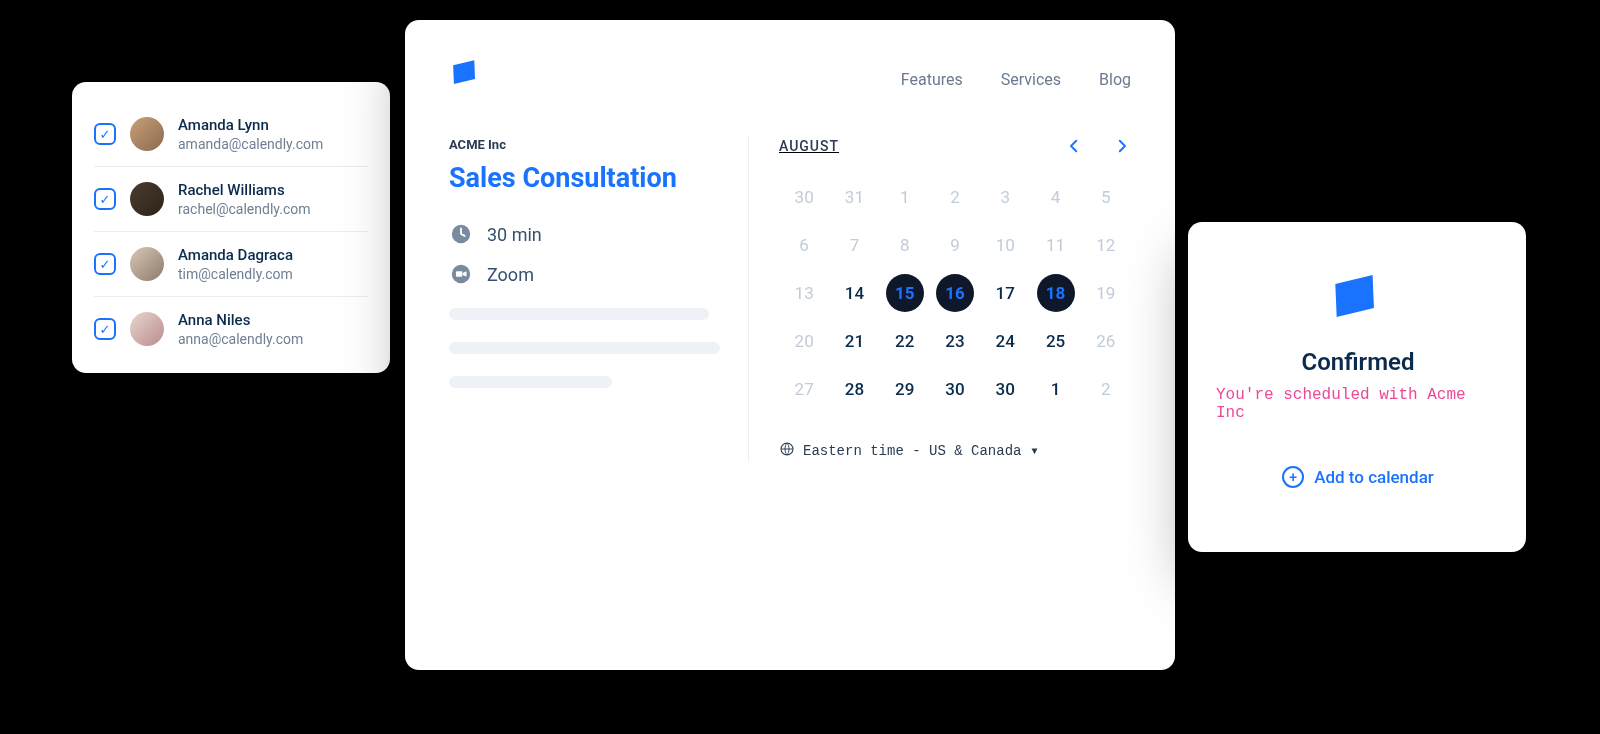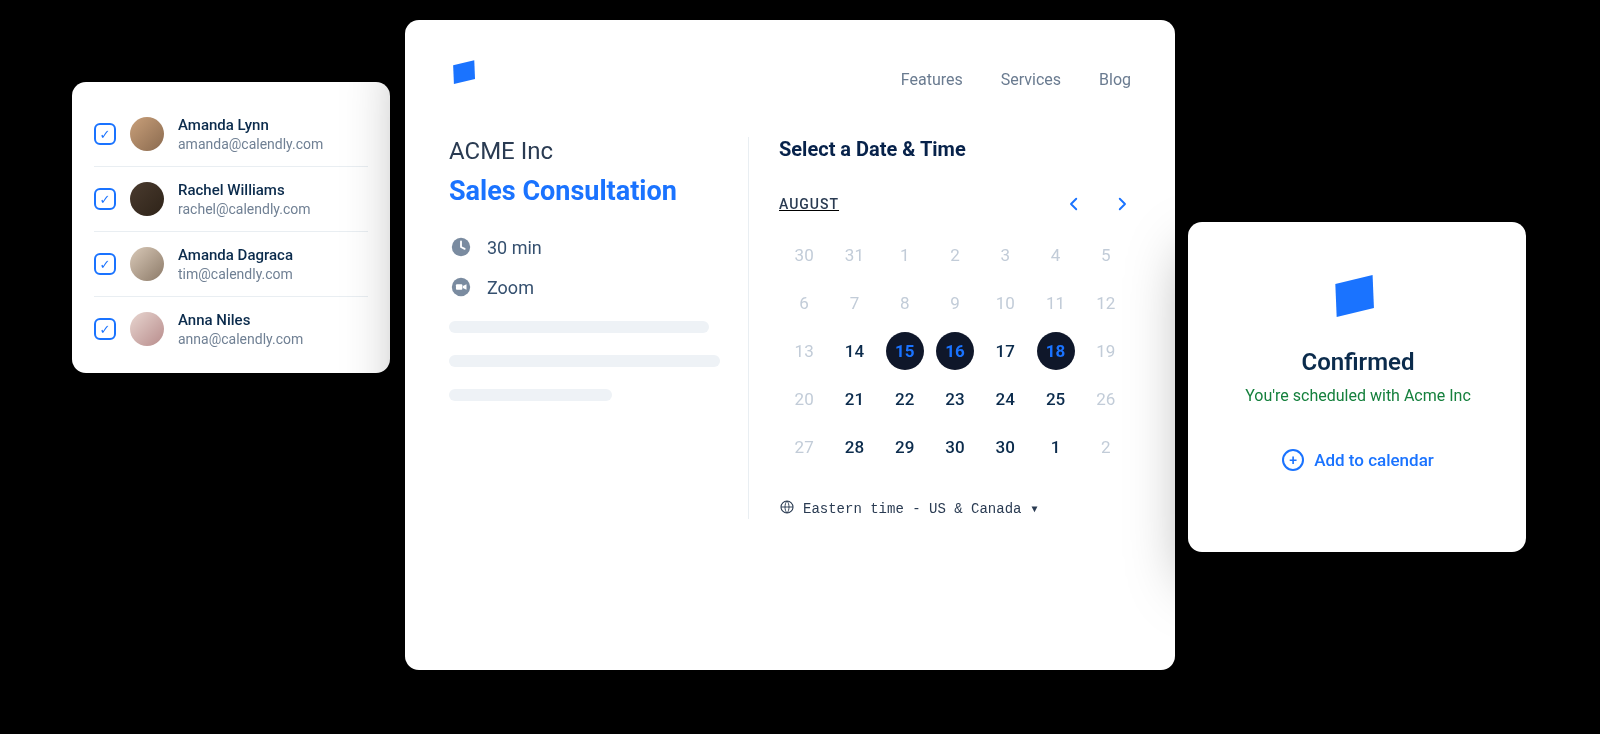--- a/index.html
+++ b/index.html
@@ -72,21 +72,21 @@
   }
   .logo {
     width: 34px;
     height: 30px;
   }
   .logo svg { width:100%; height:100%; }
   .nav { display: flex; gap: 38px; }
   .nav a { color: #6a7b90; font-size: 16px; text-decoration: none; margin-top: 14px; }
   .center-body { display: flex; gap: 30px; }
   .left-col { flex: 0 0 300px; border-right: 1px solid #e9eef2; padding-right: 28px;}
-  .company { font-size: 24px; color: #2a3b52; font-weight: 400; margin-bottom: 10px; }
+  .company { font-size: 13px; color: #2a3b52; font-weight: 700; margin-bottom: 10px; }
   .title { font-size: 27px; color: #1a73ff; font-weight: 700; margin-bottom: 28px; }
   .meta-row { display: flex; align-items: center; gap: 14px; margin-bottom: 16px; }
   .meta-icon { width: 24px; height: 24px; color: #7a8ba0; display:flex; align-items:center; justify-content:center;}
   .meta-text { font-size: 18px; color: #35506f; }
   .skeleton { height: 12px; background: #eef2f6; border-radius: 6px; margin-top: 22px; }
   .skeleton.s1 { width: 96%; }
   .skeleton.s2 { width: 100%; }
   .skeleton.s3 { width: 60%; }
   .right-col { flex: 1 1 auto; }
   .sect-title { font-size: 20px; color: #07224a; font-weight: 700; margin-bottom: 34px; }
@@ -112,21 +112,21 @@
   .card-right {
     left: 1188px;
     top: 222px;
     width: 338px;
     height: 330px;
     padding: 50px 26px 32px 28px;
     display:flex; flex-direction:column; align-items:center;
   }
   .big-logo { width:60px; height:52px; margin-bottom:24px; }
   .confirmed-title { font-size:24px; color:#0b2b4c; font-weight:600; margin-bottom:10px;}
-  .confirmed-sub { font-size:16px; color:#15803d; text-align:center; margin-bottom:44px;}
+  .confirmed-sub { font-size:16px; color:#ec4899; text-align:left; margin-bottom:44px;font-family:Liberation Mono, monospace;}
   .add-cal { display:flex; align-items:center; gap:10px; color:#1a73ff; font-size:17px; font-weight:500;}
   .add-icon {
     width:22px; height:22px; border:2px solid #1a73ff; border-radius:50%;
     display:flex; align-items:center; justify-content:center; font-size:14px; line-height:1;
   }
   .chev svg { width:18px; height:18px; }
 </style>
 </head>
 <body>
 
@@ -201,21 +201,20 @@
               <path d="M14 11 L18 9 V15 L14 13 Z" fill="#fff"></path>
             </svg>
         </span>
         <span class="meta-text">Zoom</span>
       </div>
       <div class="skeleton s1"></div>
       <div class="skeleton s2"></div>
       <div class="skeleton s3"></div>
     </div>
     <div class="right-col">
-      <div class="sect-title">Select a Date &amp; Time</div>
       <div class="cal-header">
         <div class="cal-month">AUGUST</div>
         <div class="cal-nav">
           <span class="cal-nav-btn chev">
             <svg viewBox="0 0 24 24">
                 <path d="M15 5 L8 12 L15 19" stroke="#1a73ff" stroke-width="2.5" fill="none" stroke-linecap="round" stroke-linejoin="round"></path>
               </svg>
           </span>
           <span class="cal-nav-btn chev">
             <svg viewBox="0 0 24 24">

